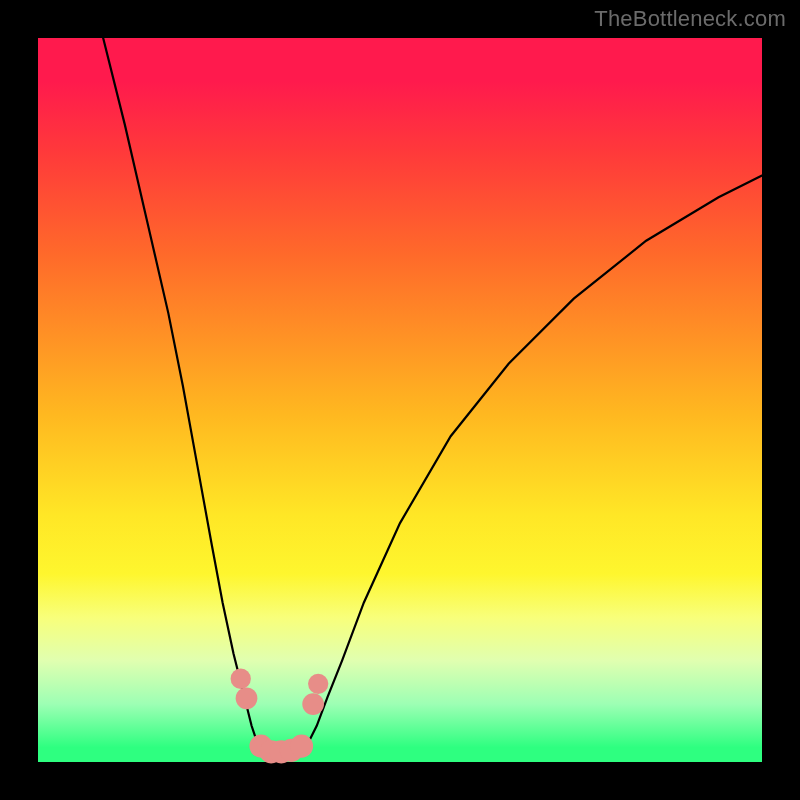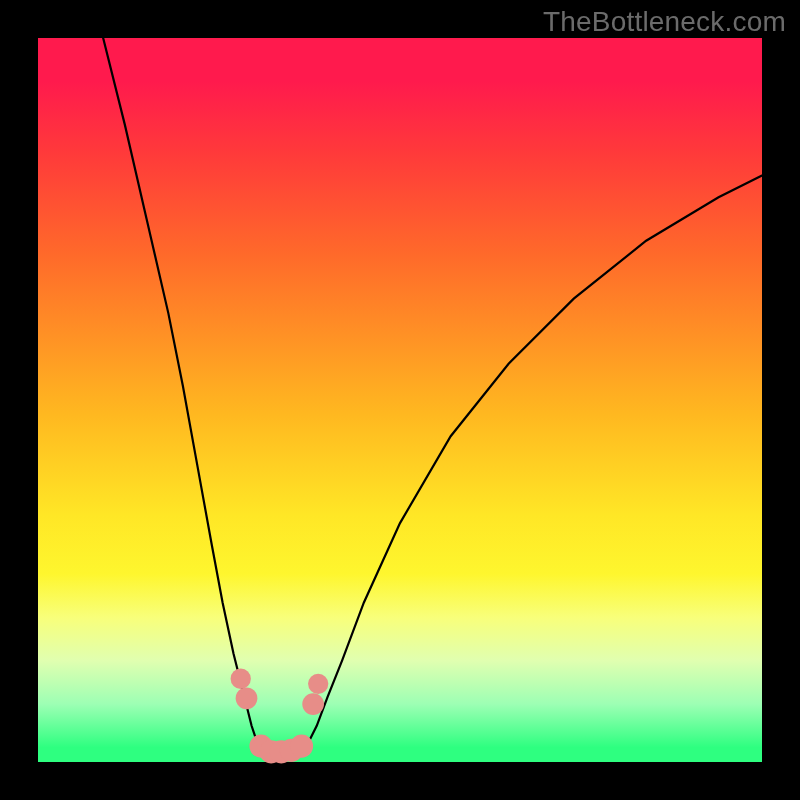--- a/index.html
+++ b/index.html
@@ -39,21 +39,21 @@
       #9dffb4 92%,
       #2eff80 98%,
       #2eff80 100%
     );
   }
   .watermark {
     position: absolute;
     top: 6px;
     right: 14px;
     color: #6b6b6b;
-    font-size: 28px;
+    font-size: 22px;
     letter-spacing: 0.2px;
     user-select: none;
     margin-left: 40px;
   }
   svg.curve-layer {
     position: absolute;
     left: 0;
     top: 0;
     width: 724px;
     height: 724px;

